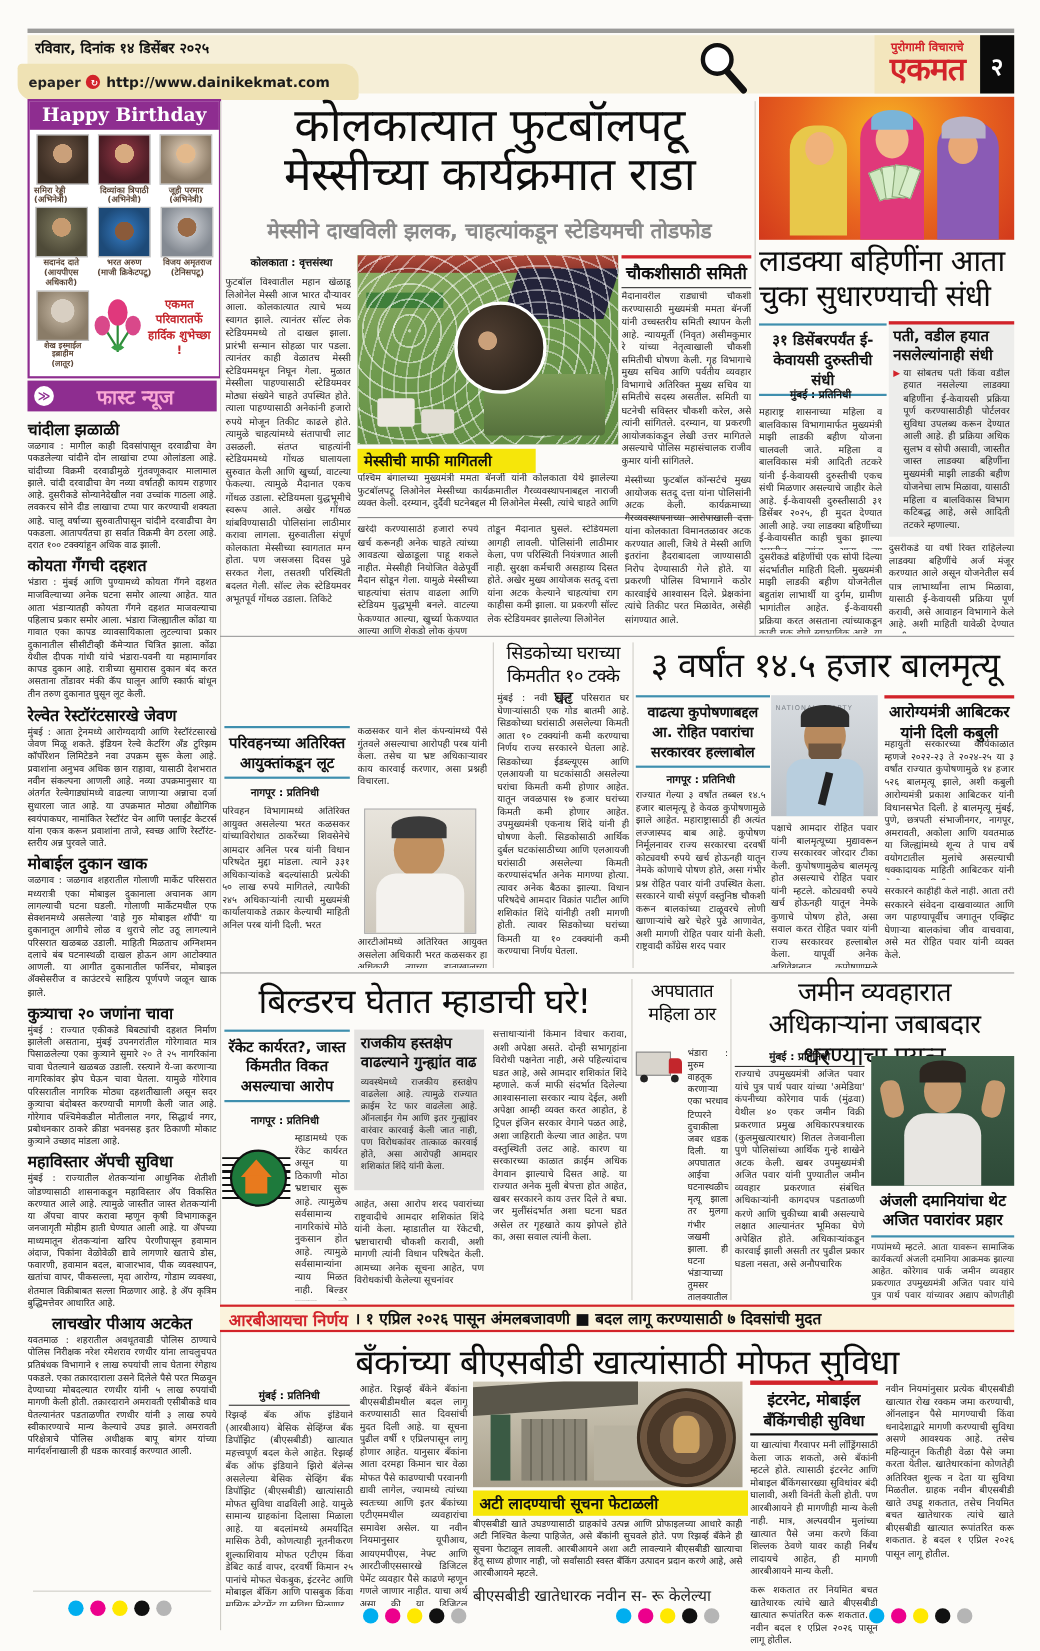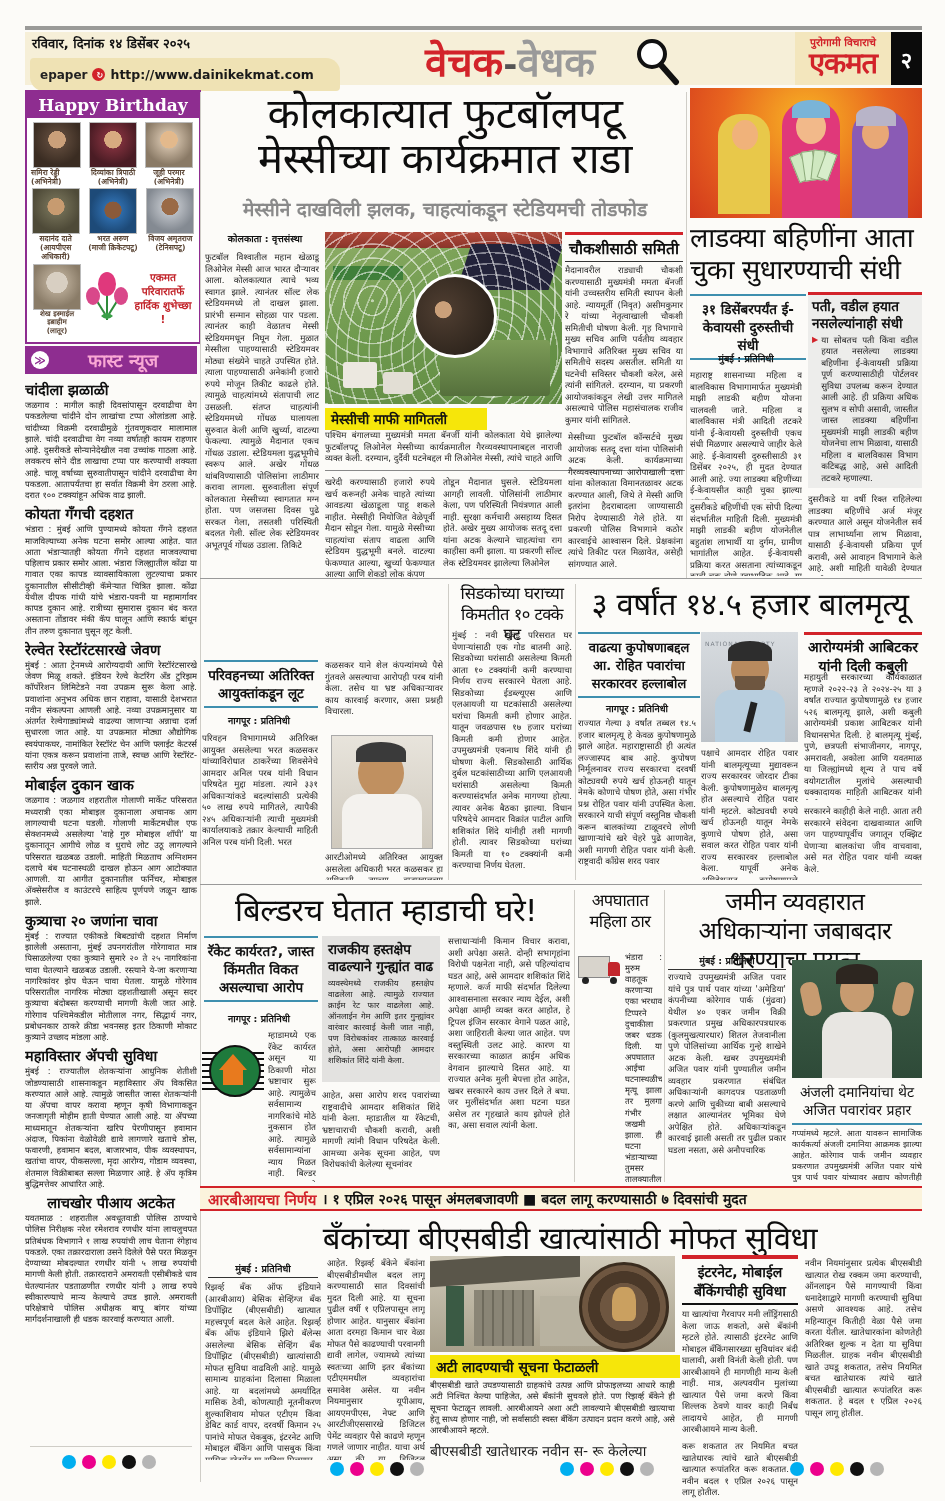--- a/index.html
+++ b/index.html
@@ -10,39 +10,36 @@
   .sub-teal{border-top:2px solid #3f8fae;border-bottom:2px solid #3f8fae;font-weight:bold;text-align:center;color:#111;padding:4px 2px;}
   .byline{font-weight:bold;font-size:9.5px;text-align:center;color:#111;}
   .art-h{font-weight:bold;color:#0f0f0f;}
   .graybox{background:#e3e2e0;padding:5px 6px;}
   .redtop{border-top:3px solid #d2232a;}
   .ybar{background:#f6e60a;font-weight:bold;font-size:13.5px;color:#111;padding:2px 6px;}
   .dotrow{display:flex;gap:6px;}
   .dot{width:14px;height:14px;border-radius:50%;}
   .vline{width:1px;background:#cfcdc7;}
   .hline{height:1px;background:#cfcdc7;}
-  .capline{font-weight:normal;text-align:center;color:#0d0d0d;}
+  .capline{font-weight:bold;text-align:center;color:#0d0d0d;}
   .photo{overflow:hidden;position:absolute;}
 </style>
 </head>
 <body>
 <div id="page">
 
 <div class="abs" style="left:25px;top:26px;width:897px;height:4px;background:#9a9a98"></div>
 <div class="abs" style="left:25px;top:32px;width:897px;height:53px;background:#f6efd8"></div>
 <div class="abs" style="left:32px;top:34px;font-size:13px;font-weight:bold;color:#111">रविवार, दिनांक १४ डिसेंबर २०२५</div>
-<div class="abs" style="left:30px;top:58px;width:300px;height:33px;background:#efe2b4;border-radius:4px 14px 4px 14px;display:flex;align-items:center;padding-left:10px;gap:5px">
+<div class="abs" style="left:16px;top:58px;width:300px;height:33px;background:#efe2b4;border-radius:4px 14px 4px 14px;display:flex;align-items:center;padding-left:10px;gap:5px">
   <span style="font-size:12px;font-weight:bold;color:#222">epaper</span>
   <span style="width:13px;height:13px;border-radius:50%;background:#d2232a;display:inline-block;position:relative">
         <span style="position:absolute;left:4px;top:3px;color:#fff;font-size:8px;font-weight:bold">↻</span>
       </span>
   <span style="font-size:12.5px;font-weight:bold;color:#1a1a1a">http://www.dainikekmat.com</span>
-</div>
-<div class="abs" style="left:345px;top:33px;width:330px;text-align:center">
-  <span style="font-size:40px;font-weight:bold;color:#d2232a">वेचक</span><span style="font-size:34px;font-weight:bold;color:#555">-</span><span style="font-size:40px;font-weight:bold;color:#9a9a9a">वेधक</span>
 </div>
 <svg class="abs" style="left:630px;top:36px" width="52" height="50" viewBox="0 0 52 50">
   <circle cx="22" cy="18" r="13" fill="#fff" stroke="#111" stroke-width="4"></circle>
   <line x1="31" y1="29" x2="46" y2="46" stroke="#111" stroke-width="6" stroke-linecap="round"></line>
 </svg>
 <div class="abs" style="left:795px;top:32px;width:96px;height:53px;background:#f3e6bd;text-align:center">
   <div style="font-size:10.5px;font-weight:bold;color:#d2232a;margin-top:3px">पुरोगामी विचाराचे</div>
   <div style="font-size:29px;font-weight:bold;color:#d2232a;line-height:1;letter-spacing:-1px">एकमत</div>
 </div>
 <div class="abs" style="left:891px;top:32px;width:31px;height:53px;background:#0b0b0b;color:#fff;display:flex;align-items:center;justify-content:center;font-size:22px;font-weight:bold">२</div>

